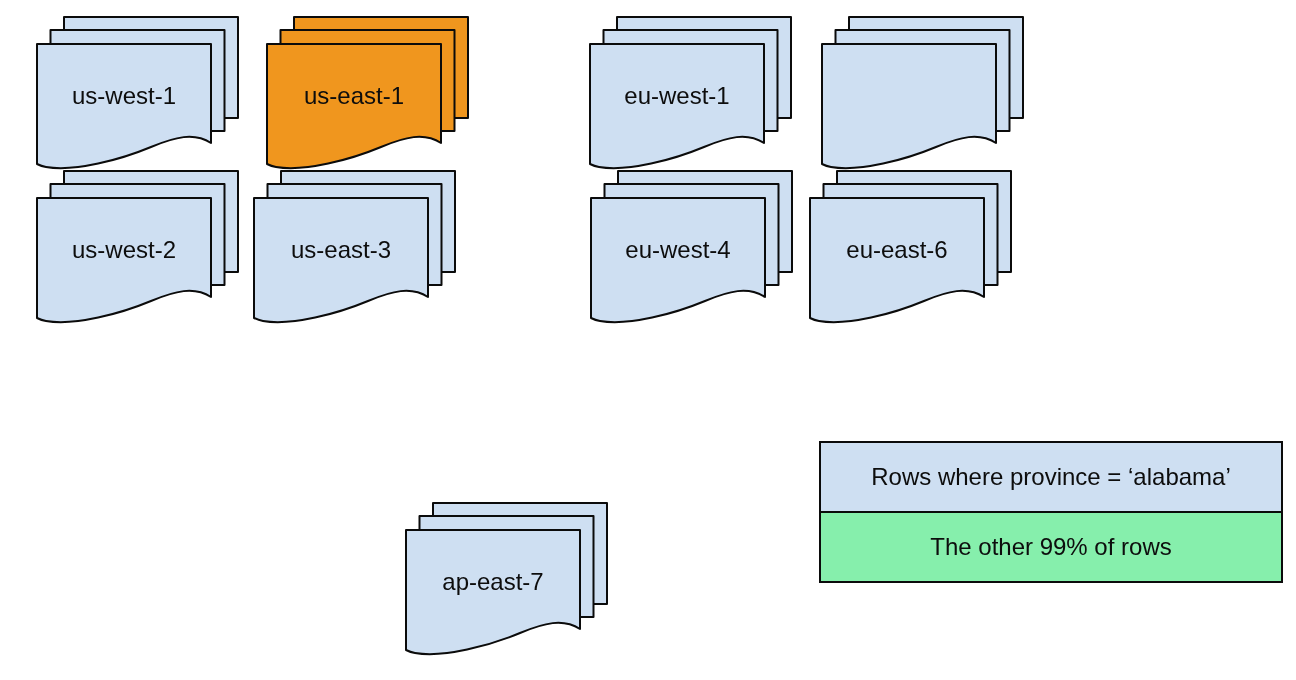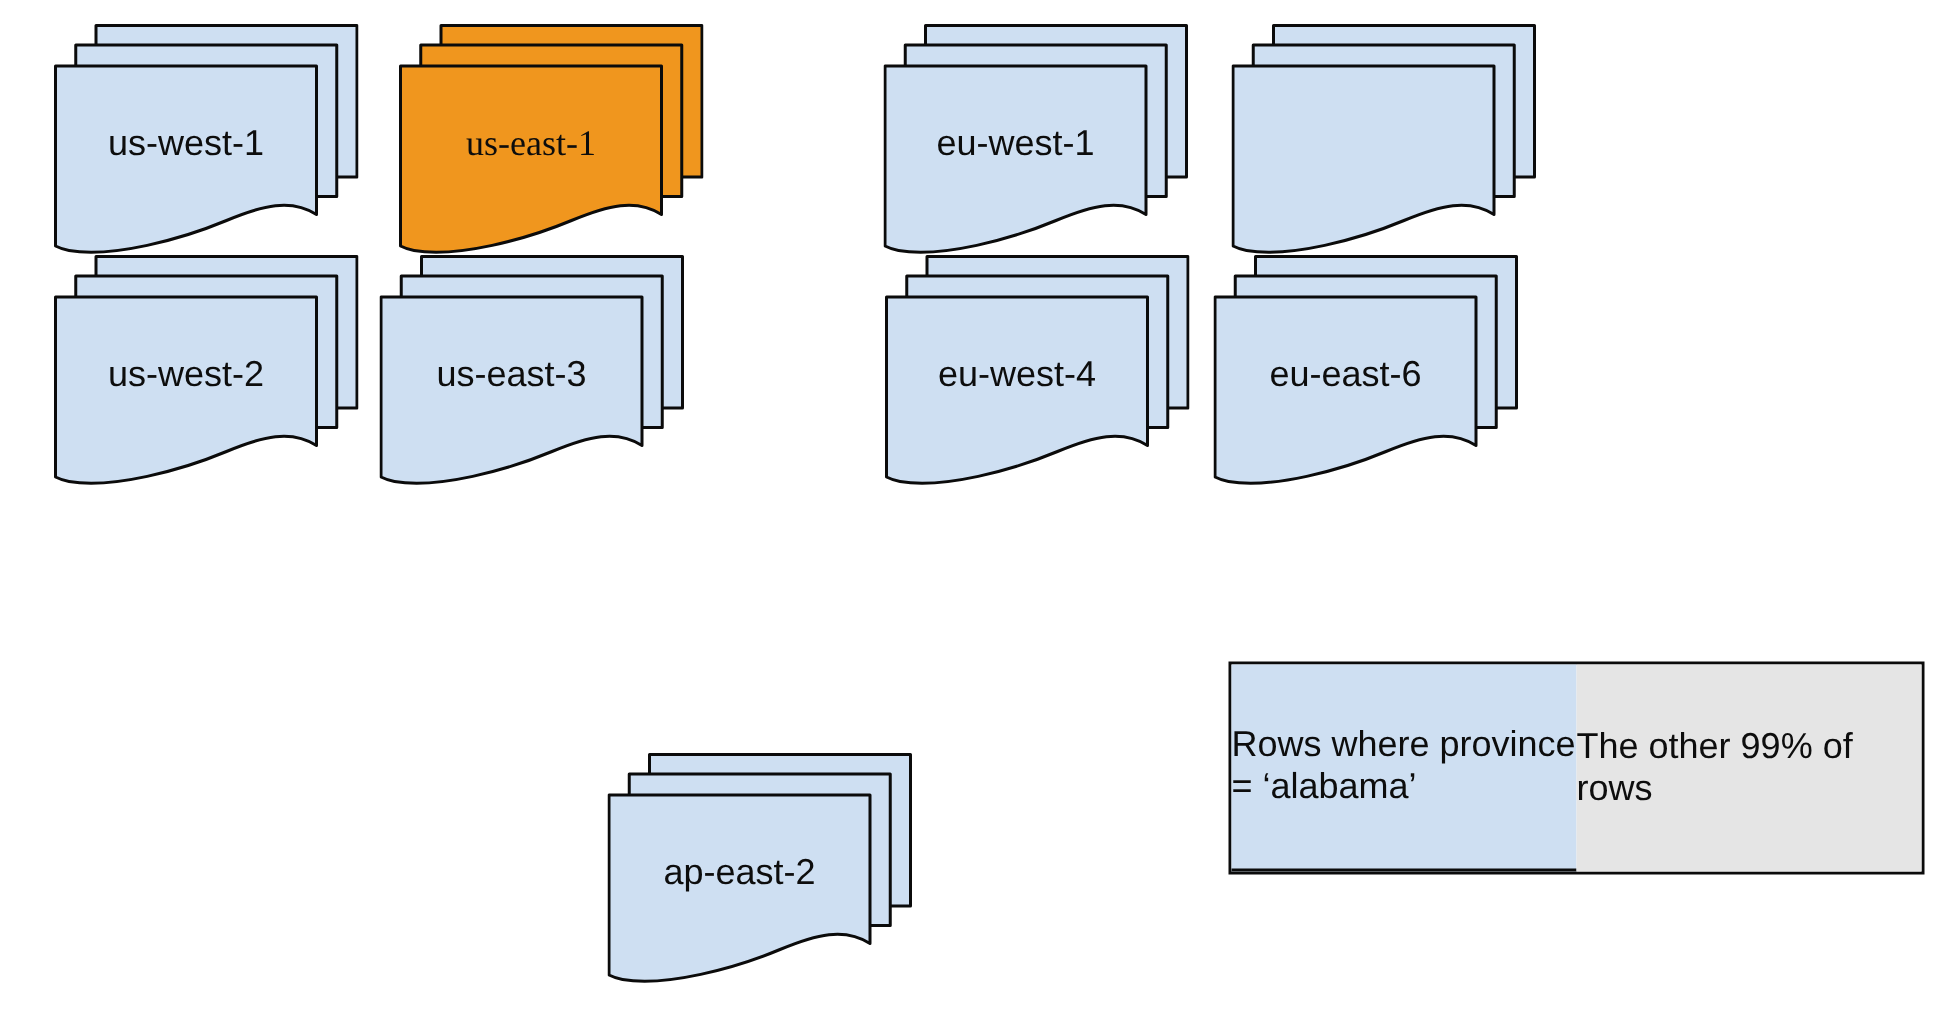--- a/index.html
+++ b/index.html
@@ -38,52 +38,52 @@
     display: flex;
     align-items: center;
     justify-content: center;
     font-size: 24px;
     color: #0d0d0d;
     white-space: nowrap;
     pointer-events: none;
   }
   
   .s-uw1 { left: 20px;  top: 16px;  }
-  .s-ue1 { left: 250px; top: 16px; font-family: Liberation Serif, serif;  }
+  .s-ue1 { left: 250px; top: 16px;  }
   .s-ew1 { left: 573px; top: 16px;  }
   .s-ee1 { left: 805px; top: 16px;  }
   .s-uw2 { left: 20px;  top: 170px; }
   .s-ue2 { left: 237px; top: 170px; }
   .s-ew2 { left: 574px; top: 170px; }
   .s-ee2 { left: 793px; top: 170px; }
   .s-ap1 { left: 400px; top: 349px; }
   .s-ap2 { left: 389px; top: 502px; }
 
   
   .legend {
     position: absolute;
     left: 803px;
     top: 441px;
     width: 464px;
     height: 142px;
     box-sizing: border-box;
     border: 2px solid #0b0b0b;
     display: flex;
-    flex-direction: row;
+    flex-direction: column;
   }
   .legend-row {
     flex: 1;
     display: flex;
     align-items: center;
     justify-content: center;
     font-size: 24px;
     color: #0d0d0d;
   }
   .legend-row.blue   { background: #cedff2; border-bottom: 2px solid #0b0b0b; }
-  .legend-row.orange { background: #e5e5e5; }
+  .legend-row.orange { background: #86efac; }
 </style>
 </head>
 <body>
 
 <div class="canvas">
 
   <div class="stack blue s-uw1">
     <svg width="203" height="156" viewBox="0 0 203 156">
       <rect class="page" x="28" y="1" width="174" height="101"></rect>
       <rect class="page" x="14.5" y="14" width="174" height="101"></rect>
@@ -154,21 +154,21 @@
     <span class="label">eu-east-6</span>
   </div>
 
 
   <div class="stack blue s-ap2">
     <svg width="203" height="156" viewBox="0 0 203 156">
       <rect class="page" x="28" y="1" width="174" height="101"></rect>
       <rect class="page" x="14.5" y="14" width="174" height="101"></rect>
       <path class="page" transform="translate(1,28)" d="M0,0 H174 V99 C157,88 138,93 114,103 C84,115.5 38,128 9,123 C6,122.5 3,121.5 0,120 Z"></path>
     </svg>
-    <span class="label">ap-east-2</span>
+    <span class="label">ap-east-7</span>
   </div>
 
   <div class="legend">
     <div class="legend-row blue">
       <span>Rows where province = ‘alabama’</span>
     </div>
     <div class="legend-row orange">
       <span>The other 99% of rows</span>
     </div>
   </div>

